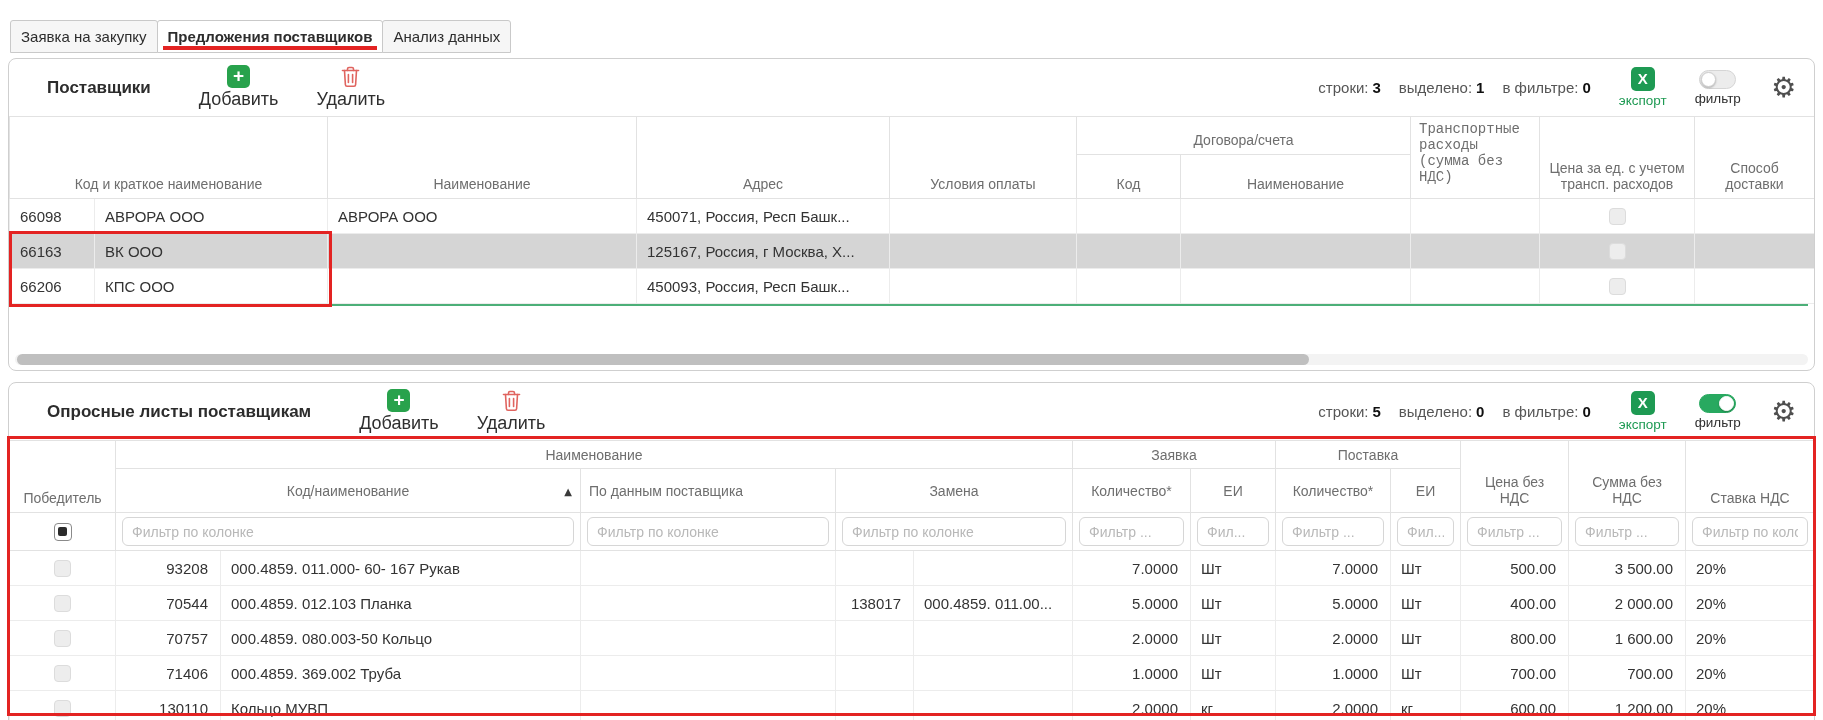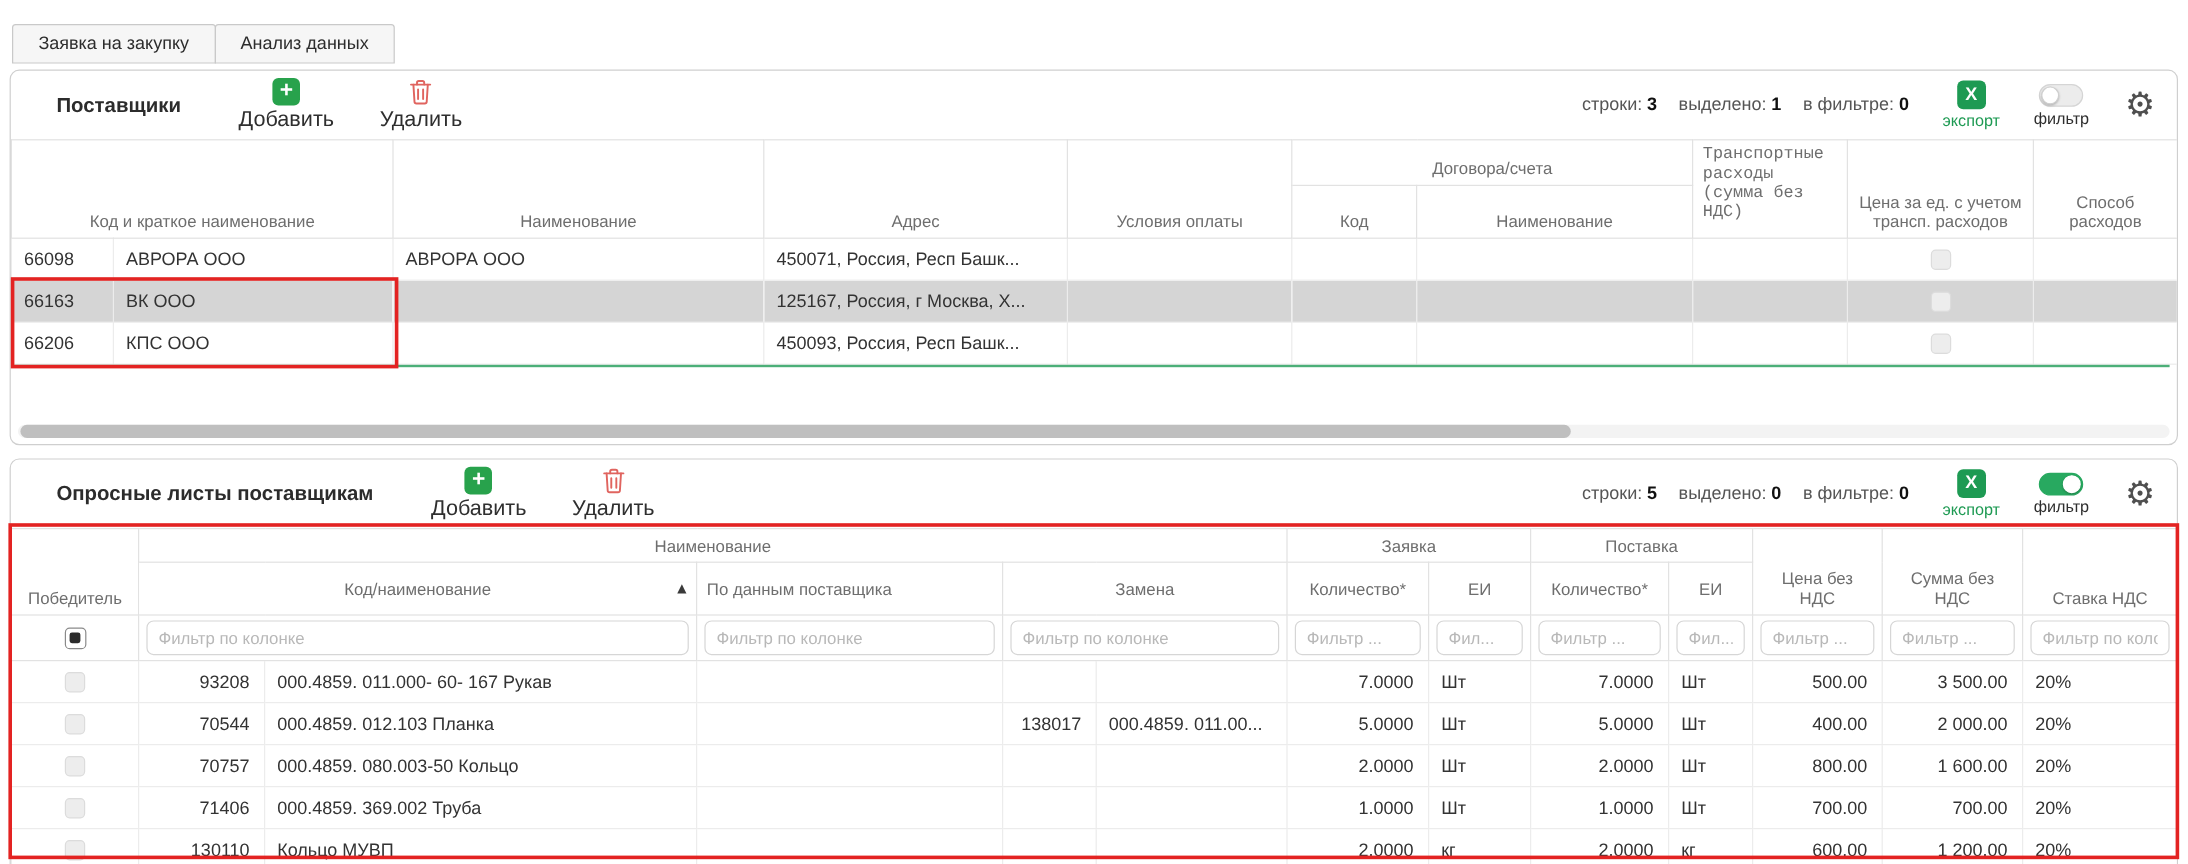--- a/index.html
+++ b/index.html
@@ -4,21 +4,21 @@
 <style>
   * { box-sizing: border-box; }
   html,body { margin:0; padding:0; }
   body {
     width:1823px; height:720px; overflow:hidden; background:#fff;
     font-family:"Liberation Sans","DejaVu Sans",sans-serif; color:#333; position:relative;
   }
   
   .tabbar { position:absolute; top:20px; left:10px; display:flex; }
   .tab {
-    position:relative; height:33px; line-height:31px; padding:0 21px; font-size:15px;
+    position:relative; height:33px; line-height:31px; padding:0 10px; font-size:15px;
     background:#f6f6f6; border:1px solid #c9c9c9; color:#2d2d2d; cursor:pointer;
     border-radius:3px 3px 0 0; margin-right:-1px; white-space:nowrap;
   }
   .tab.active { background:#fff; font-weight:700; z-index:2; }
   .tab-underline { position:absolute; left:5px; right:5px; bottom:2px; height:4px; background:#e32322; }
 
   
   .panel { position:absolute; left:8px; width:1807px; background:#fff;
     border:1px solid #cfcfcf; border-radius:8px; overflow:hidden; }
   .panel1 { top:58px; height:313px; }
@@ -83,20 +83,24 @@
   
   .annot { position:absolute; border:3px solid #e32322; pointer-events:none; z-index:50; background:transparent; }
   .annot-box1 { left:9px; top:231px; width:323px; height:76px; }
   .annot-box2 { left:7px; top:436px; width:1809px; height:280px; }
 </style>
 </head>
 <body>
 
 <div class="tabbar">
   <div class="tab">Заявка на закупку</div>
+  <div class="tab active">
+    <span>Предложения поставщиков</span>
+    <div class="tab-underline"></div>
+  </div>
   <div class="tab">Анализ данных</div>
 </div>
 
 <section class="panel panel1">
   <div class="panel-header">
     <div class="panel-title">Поставщики</div>
 
     <div class="tool-btn">
       <span class="icon-plus">+</span>
       <span class="tool-label">Добавить</span>
@@ -150,21 +154,21 @@
     </colgroup>
     <thead>
       <tr class="h1">
         <th colspan="2" rowspan="2" class="al-c vb">Код и краткое наименование</th>
         <th rowspan="2" class="al-l vb">Наименование</th>
         <th rowspan="2" class="al-l vb">Адрес</th>
         <th rowspan="2" class="al-l vb">Условия оплаты</th>
         <th colspan="2" class="al-c vb">Договора/счета</th>
         <th rowspan="2" class="al-l vt wrap">Транспортные расходы (сумма без НДС)</th>
         <th rowspan="2" class="al-l vb wrap">Цена за ед. с учетом трансп. расходов</th>
-        <th rowspan="2" class="al-l vb wrap">Способ расходов</th>
+        <th rowspan="2" class="al-l vb wrap">Способ доставки</th>
       </tr>
       <tr class="h2">
         <th class="al-c vb">Код</th>
         <th class="al-c vb">Наименование</th>
       </tr>
     </thead>
     <tbody>
       <tr>
         <td>66098</td>
         <td>АВРОРА ООО</td>

